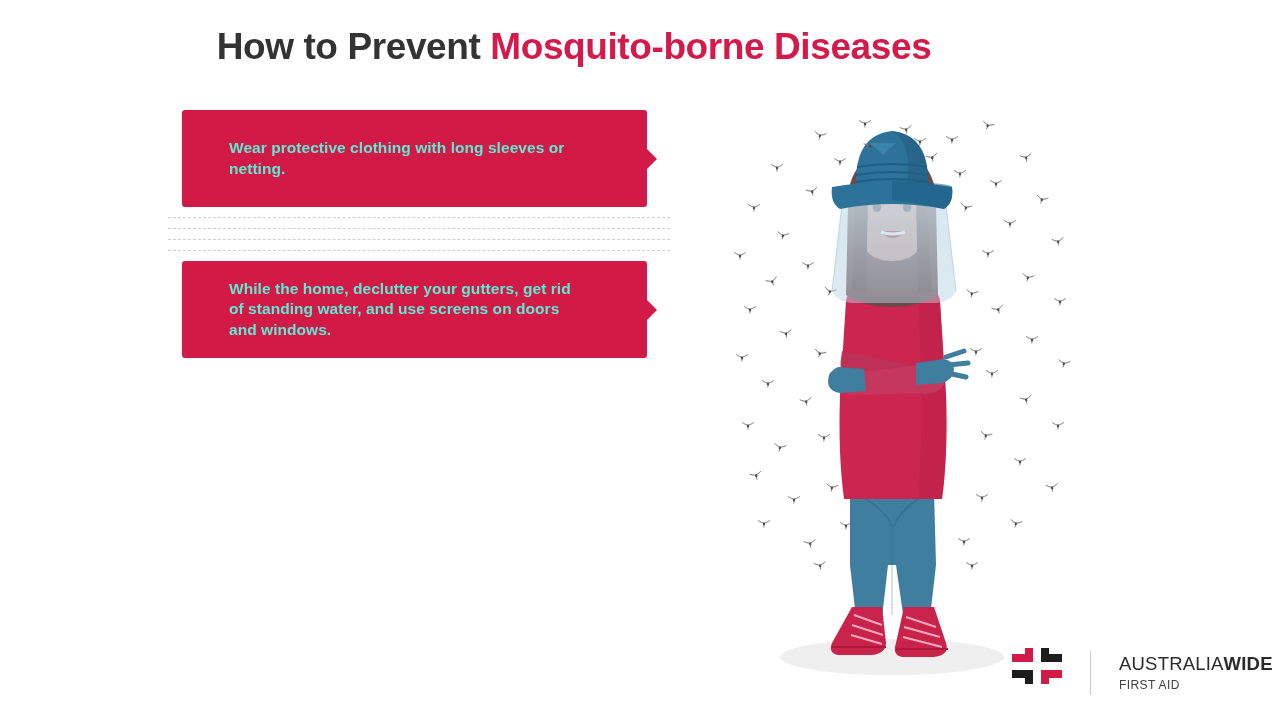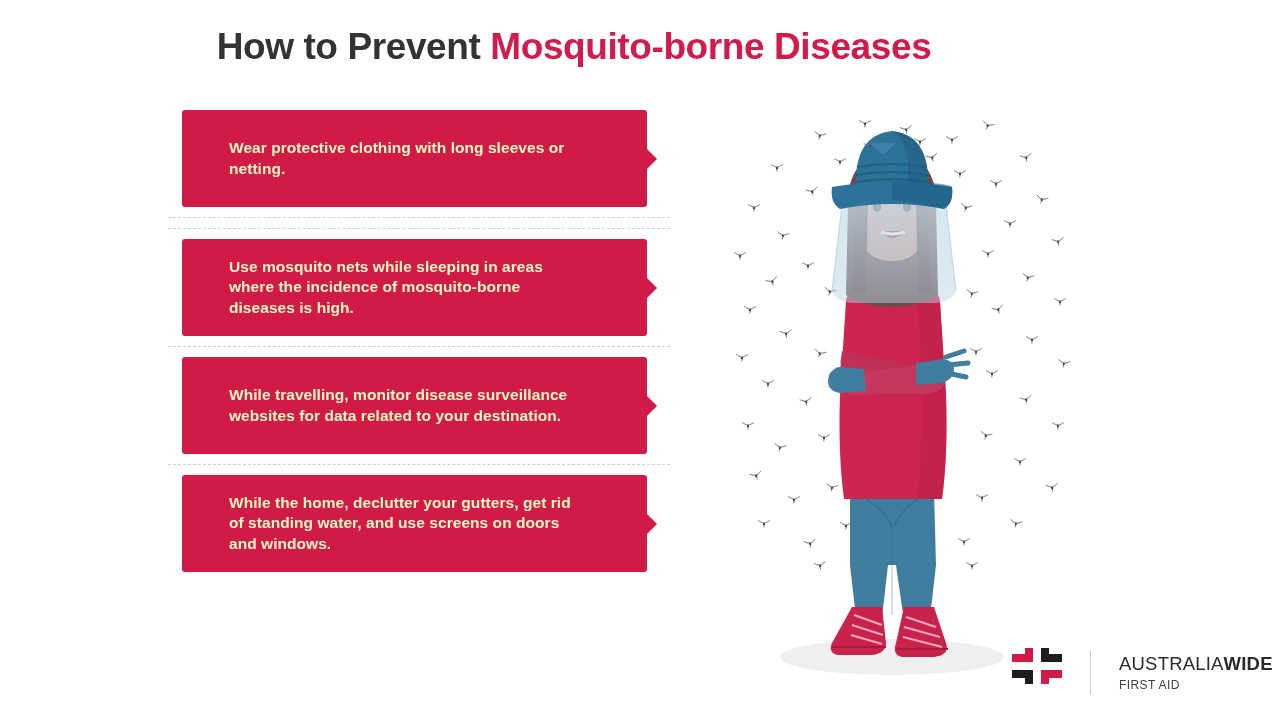--- a/index.html
+++ b/index.html
@@ -65,21 +65,21 @@
     right: -10px;
     top: 50%;
     transform: translateY(-50%);
     width: 0; height: 0;
     border-top: 11px solid transparent;
     border-bottom: 11px solid transparent;
     border-left: 11px solid #D11A45;
   }
 
   .tip-text {
-    color: #fef9c3;
+    color: #5eead4;
     font-size: 15.5px;
     font-weight: bold;
     line-height: 1.33;
     letter-spacing: 0.05px;
   }
 
   .divider {
     height: 0;
     border-top: 1px dashed #cfcfcf;
     margin: 10px 0 10px 0;
@@ -147,32 +147,22 @@
 
     <div class="tip-row">
       <div class="tip-box">
         <span class="tip-text">Wear protective clothing with long sleeves or netting.</span>
       </div>
     </div>
     <div class="divider"></div>
 
     <div class="divider"></div>
 
-    <div class="tip-row">
-      <div class="tip-box">
-        <span class="tip-text">Use mosquito nets while sleeping in areas where the incidence of mosquito-borne diseases is high.</span>
-      </div>
-    </div>
     <div class="divider"></div>
 
-    <div class="tip-row">
-      <div class="tip-box">
-        <span class="tip-text">While travelling, monitor disease surveillance websites for data related to your destination.</span>
-      </div>
-    </div>
     <div class="divider"></div>
 
     <div class="tip-row">
       <div class="tip-box">
         <span class="tip-text">While the home, declutter your gutters, get rid of standing water, and use screens on doors and windows.</span>
       </div>
     </div>
 
   </div>
 

